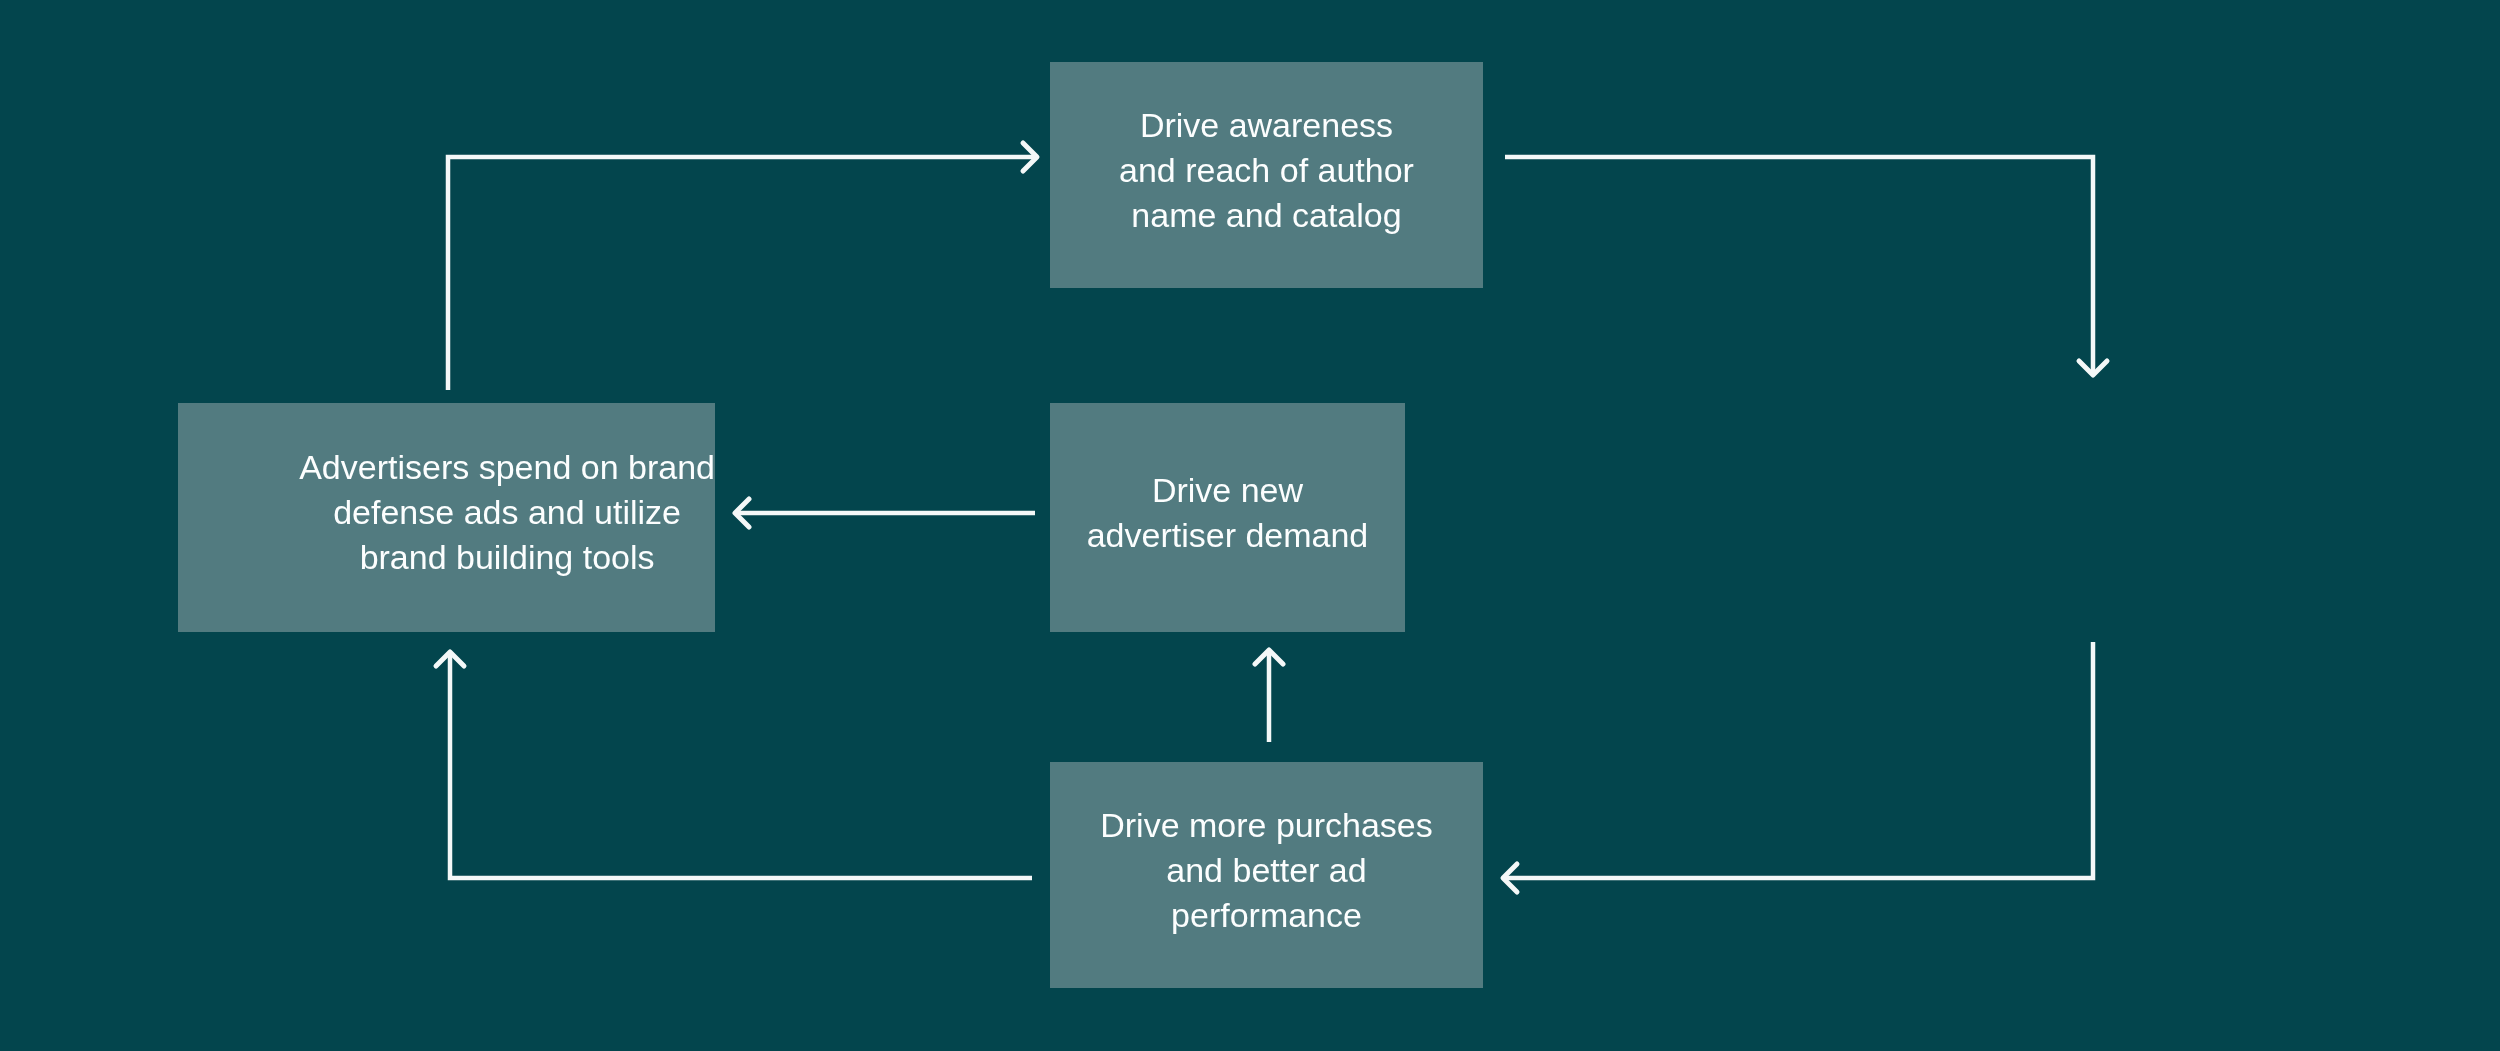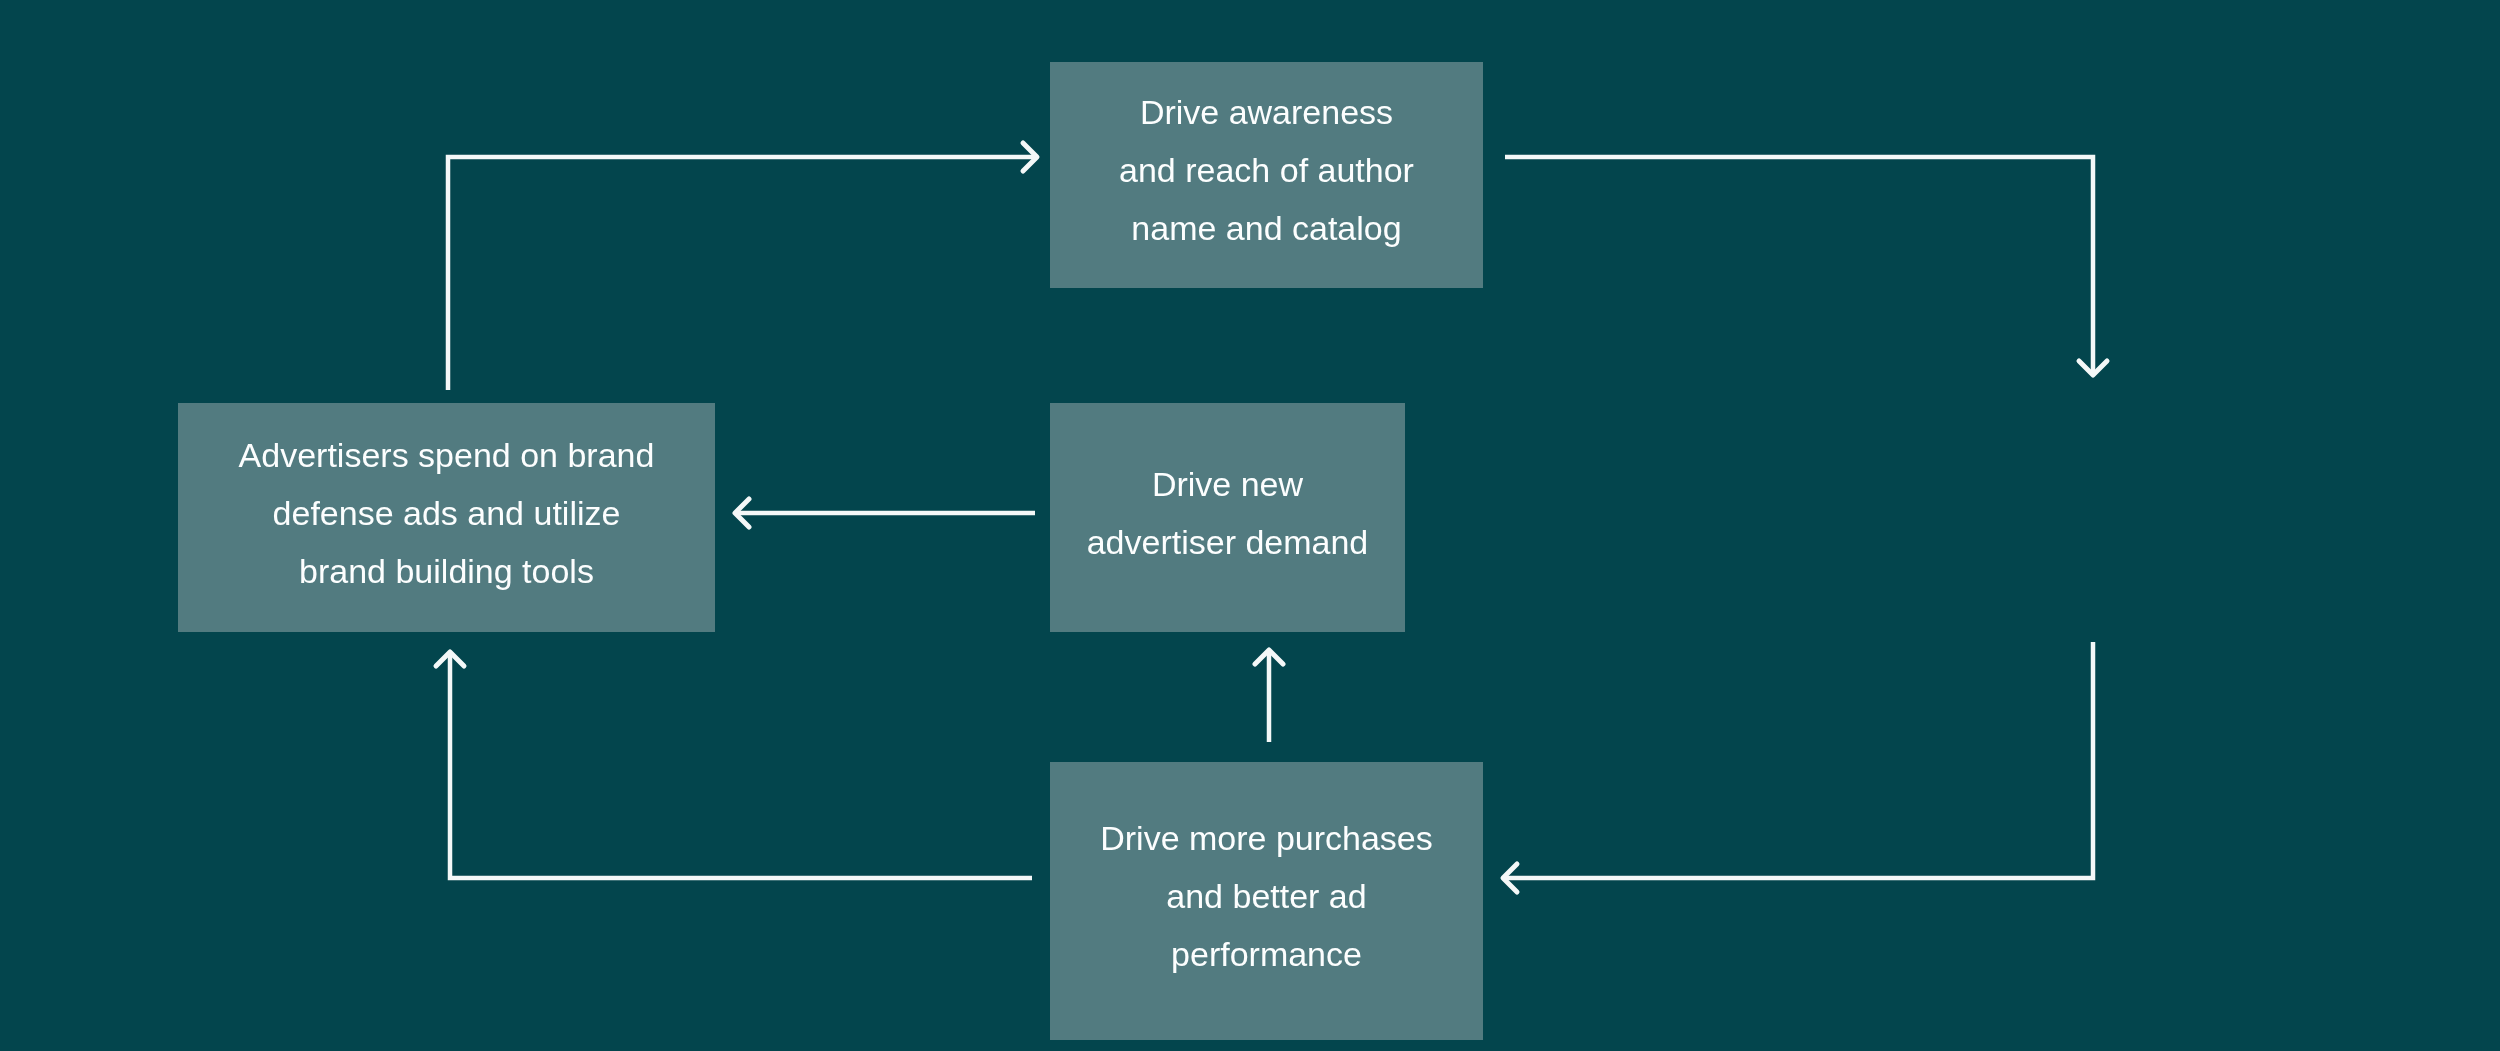--- a/index.html
+++ b/index.html
@@ -37,30 +37,30 @@
   }
   .node {
     position: absolute;
     background: #527B80;
     color: #FCFEFE;
     display: flex;
     align-items: center;
     justify-content: center;
     text-align: center;
     font-size: 34px;
-    line-height: 58px;
+    line-height: 45px;
     font-weight: 500;
     white-space: pre-line;
     padding-bottom: 10px;
     box-sizing: border-box;
   }
-  .node-left   { left: 178px;  top: 403px; width: 537px; height: 229px; }
+  .node-left   { left: 178px;  top: 403px; width: 537px; height: 229px; justify-content: flex-end; }
   .node-top    { left: 1050px; top: 62px;  width: 433px; height: 226px; }
   .node-center { left: 1050px; top: 403px; width: 355px; height: 229px; }
-  .node-bottom { left: 1050px; top: 762px; width: 433px; height: 278px; }
+  .node-bottom { left: 1050px; top: 762px; width: 433px; height: 226px; }
   .node-right  { left: 1891px; top: 399px; width: 426px; height: 227px; }
 </style>
 </head>
 <body>
 
 <div class="canvas">
 
   <svg class="arrow-layer" viewBox="0 0 2500 1051" xmlns="http://www.w3.org/2000/svg">
     <g>
       <polyline class="arrow-shaft" points="448,390 448,157 1037,157"></polyline>

